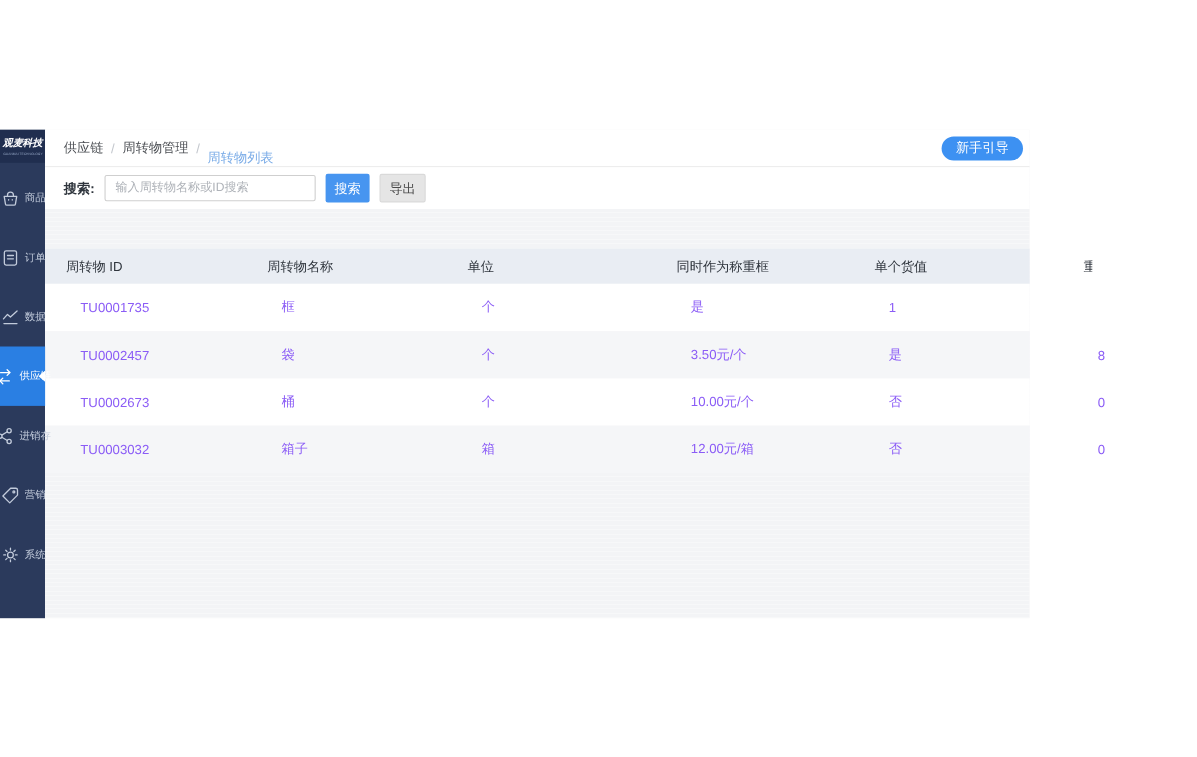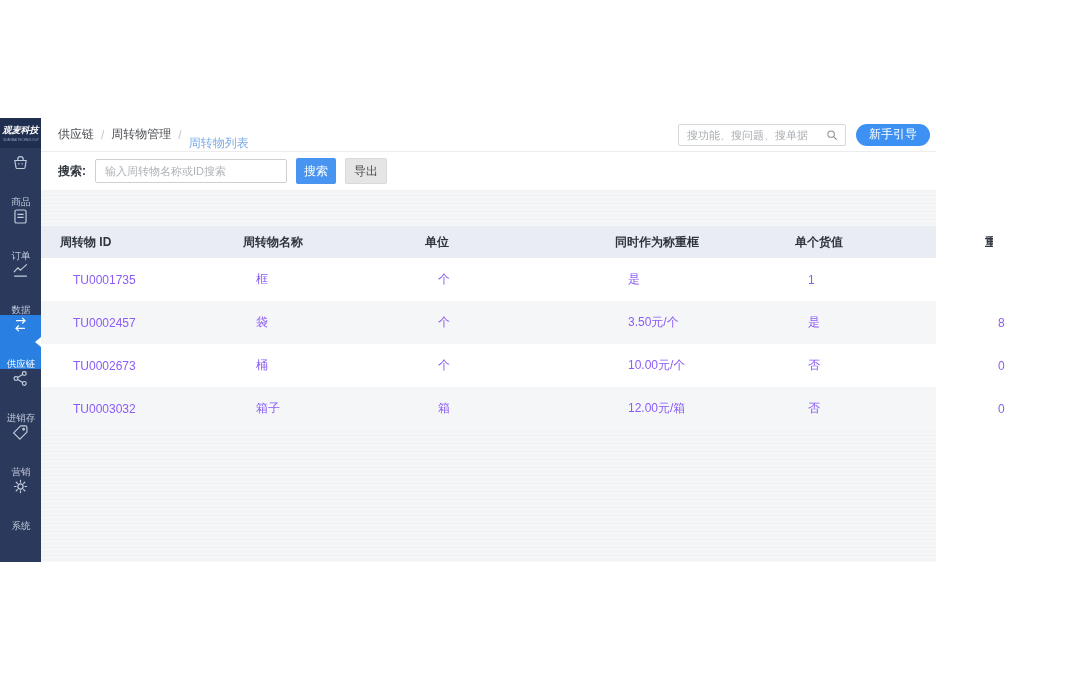--- a/index.html
+++ b/index.html
@@ -7,21 +7,21 @@
   body { font-family:"Liberation Sans","DejaVu Sans",sans-serif; }
   .page { position:relative; width:1088px; height:688px; background:#fff; overflow:hidden; }
   .app { position:absolute; top:118px; left:0; width:936px; height:444px; display:flex; }
 
   
   .sidebar { width:41px; background:#2b3a5c; display:flex; flex-direction:column; flex-shrink:0; }
   .logo { height:30px; background:#202e4f; display:flex; flex-direction:column; align-items:center; justify-content:center; overflow:hidden; }
   .logo-cn { color:#fff; font-size:9px; font-weight:bold; font-style:italic; white-space:nowrap; letter-spacing:0; }
   .logo-en { color:#8fa0bf; font-size:4px; white-space:nowrap; transform:scale(.75); }
   .nav { display:flex; flex-direction:column; padding-top:5px; }
-  .nav-item { position:relative; height:54px; display:flex; flex-direction:column; align-items:center; justify-content:space-between; gap:3px; color:#c2cbdb; cursor:pointer; }
+  .nav-item { position:relative; height:54px; display:flex; flex-direction:row; align-items:center; justify-content:center; gap:3px; color:#c2cbdb; cursor:pointer; }
   .nav-item svg { width:19px; height:19px; display:block; }
   .nav-label { font-size:10px; line-height:11px; white-space:nowrap; transform:scale(.95); }
   .nav-item.active { background:#2a7fe3; color:#ffffff; }
   .notch { position:absolute; right:0; top:50%; margin-top:-5px; width:0; height:0;
            border-top:5px solid transparent; border-bottom:5px solid transparent; border-right:6px solid #fff; }
 
   
   .main { flex:1; min-width:0; background:#f3f4f6; display:flex; flex-direction:column;
           background-image:repeating-linear-gradient(0deg, rgba(255,255,255,.35) 0 1px, transparent 1px 4px); }
   .crumb-bar { height:34px; background:#fff; border-bottom:1px solid #ececec; display:flex; align-items:center; justify-content:space-between; padding:0 6px 0 17px; flex-shrink:0; }
@@ -40,21 +40,21 @@
   .toolbar { height:38px; background:#fff; display:flex; align-items:center; padding-left:17px; gap:9px; flex-shrink:0; }
   .toolbar-label { font-size:12px; color:#2f353d; font-weight:bold; }
   .toolbar input { width:192px; height:24px; border:1px solid #cfcfcf; border-radius:2px; font-size:11px; padding:0 9px; color:#333; outline:none; font-family:inherit; }
   .toolbar input::placeholder { color:#aeb2b8; }
   .btn-primary { min-width:36px; height:26px; padding:2px 8px; background:#4795f0; color:#fff; border:none; border-radius:2px; font-size:12px; cursor:pointer; font-family:inherit; }
   .btn-default { min-width:36px; height:26px; padding:0 8px; background:#e5e5e5; color:#4a4a4a; border:1px solid #d9d9d9; border-radius:2px; font-size:12px; cursor:pointer; font-family:inherit; }
 
   
   .table-wrap { margin-top:36px; }
   .trow { display:grid; grid-template-columns:183px 182px 190px 180px 190px 1fr; align-items:center; padding-left:19px; font-size:12px; }
-  .thead .trow { height:32px; background:#e9edf3; font-weight:bold; color:#2f353d; }
+  .thead .trow { height:32px; background:#e9edf3; font-weight:normal; color:#2f353d; }
   .tbody .trow { height:43px; background:#fff; color:#8b5cf6; cursor:pointer;padding-left:32px; }
   .tbody .trow.alt { background:#f5f6f8; }
   .tcell { overflow:hidden; text-overflow:ellipsis; white-space:nowrap; padding-right:8px; }
 </style>
 </head>
 <body>
 
 <div class="page">
   <div class="app">
 
@@ -140,29 +140,20 @@
 
       <div class="crumb-bar">
         <div class="breadcrumb" id="breadcrumb">
             <span class="crumb">供应链</span>
             <span class="sep">/</span>
             <span class="crumb">周转物管理</span>
             <span class="sep">/</span>
             <span class="crumb active">周转物列表</span>
           </div>
         <div class="top-right">
-          <div class="gsearch">
-            <input placeholder="搜功能、搜问题、搜单据" style="">
-            <span class="mag">
-              <svg viewBox="0 0 24 24" fill="none" stroke="currentColor" stroke-width="1.8" stroke-linecap="round">
-                <circle cx="10.5" cy="10.5" r="5.5"></circle>
-                  <path d="M14.7 14.7 19.5 19.5"></path>
-              </svg>
-            </span>
-          </div>
           <button class="guide-btn">新手引导</button>
         </div>
       </div>
 
       <div class="toolbar">
         <span class="toolbar-label">搜索:</span>
         <input placeholder="输入周转物名称或ID搜索" style="">
         <button class="btn-primary">搜索</button>
         <button class="btn-default">导出</button>
       </div>

